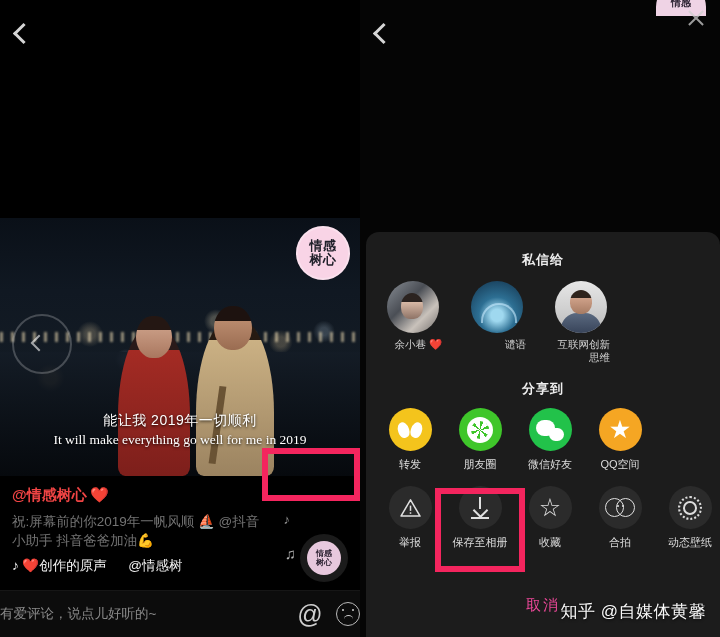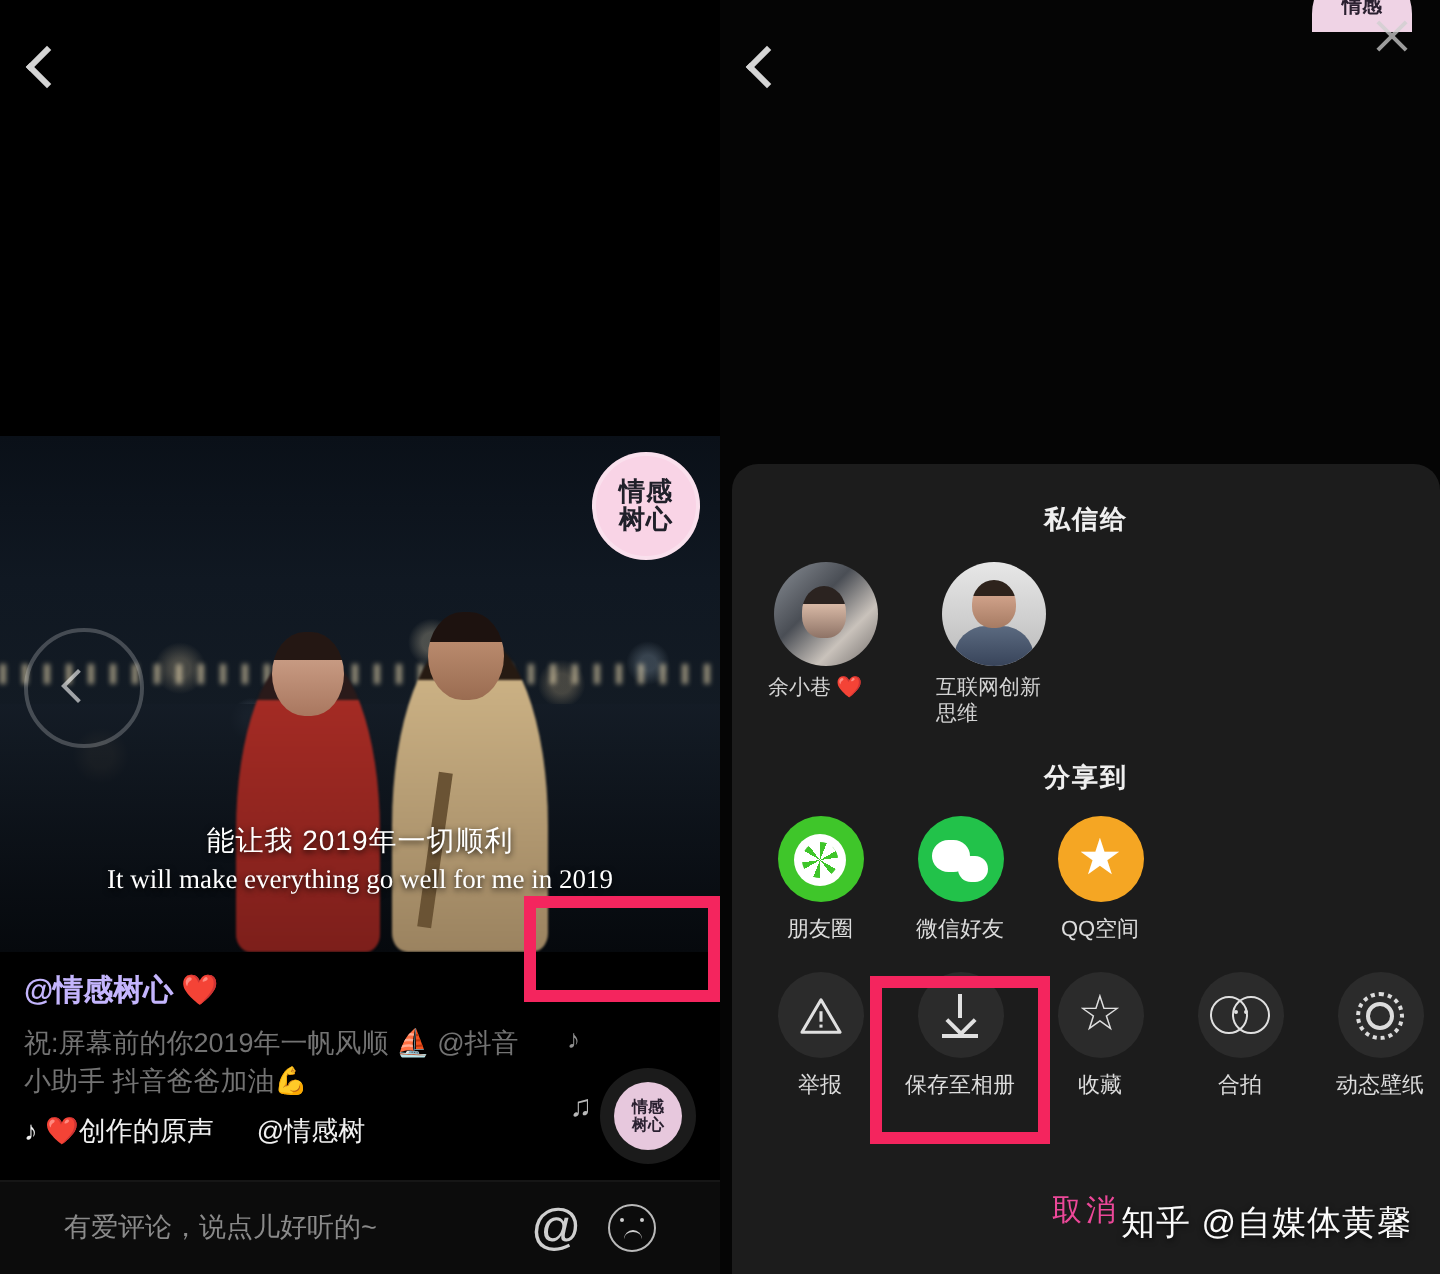--- a/index.html
+++ b/index.html
@@ -110,29 +110,29 @@
     width:34px; height:34px; border-radius:50%; background:#e7c8dd;
     display:flex; flex-direction:column; align-items:center; justify-content:center;
   }
   .profile-dot-inner span{ font-size:8px; line-height:9px; color:#2a2030; font-weight:bold; }
 
   .note-1{ position:absolute; right:64px; top:545px; color:#d8d8d8; font-size:15px; z-index:24; opacity:.85; }
   .note-2{ position:absolute; right:70px; top:512px; color:#cfcfcf; font-size:13px; z-index:24; opacity:.7; }
 
   
   .caption { position:absolute; left:12px; bottom:62px; width:268px; z-index:24; }
-  .cap-user { font-size:15px; color:#c4b5fd; font-weight:bold; margin-bottom:7px; text-shadow:0 1px 3px #000; }
+  .cap-user { font-size:15px; color:#ef4444; font-weight:bold; margin-bottom:7px; text-shadow:0 1px 3px #000; }
   .cap-text { font-size:13.5px; color:#737373; line-height:19px; text-shadow:0 1px 3px #000; }
   .cap-music { font-size:13.5px; color:#f0f0f0; margin-top:7px; text-shadow:0 1px 3px #000; }
   .cap-music .gap{ display:inline-block; width:14px; }
 
   
   .combar {
     position:absolute; left:0; right:0; bottom:0; height:47px; background:#0c0c0c;
-    display:flex; align-items:center; padding:0 32px; z-index:26; border-top:1px solid #161616;
+    display:flex; align-items:center; padding:0 0; z-index:26; border-top:1px solid #161616;
   }
   .combar-input { flex:1; font-size:13.5px; color:#8a8a8a; }
   .combar-icon {
     width:24px; height:24px; border-radius:50%; border:1.6px solid #b9b9b9; color:#cfcfcf;
     display:flex; align-items:center; justify-content:center; font-size:13px; margin-left:14px;
   }
   .combar-icon.at { border:none; font-size:25px; line-height:24px; }
   .face-eyes { position:relative; width:14px; height:12px; }
   .face-eyes:before,.face-eyes:after{
     content:""; position:absolute; top:1px; width:2.2px; height:2.2px; border-radius:50%; background:#cfcfcf;
@@ -149,21 +149,21 @@
   
   .sheet {
     position:absolute; left:6px; right:0; top:232px; bottom:0;
     background:#1c1c1c; border-radius:13px 13px 0 0; z-index:20; overflow:hidden;
   }
   .sheet-title { text-align:center; font-size:13px; color:#efefef; font-weight:bold; letter-spacing:1px; }
   .dm-title { margin-top:19px; }
   .share-title { margin-top:16px; }
 
   .dm-row { display:flex; padding:12px 18px 0 18px; gap:26px; }
-  .dm-item { width:58px; text-align:left; }
+  .dm-item { width:58px; text-align:right; }
   .dm-ava { width:52px; height:52px; border-radius:50%; margin:0 auto; overflow:hidden; position:relative; }
   .ava-1 { background:linear-gradient(135deg,#8a8f96 0%,#4a4e55 40%,#c9c2bb 70%,#6e6a68 100%); }
   .ava-1:after{ content:""; position:absolute; left:14px; top:12px; width:22px; height:26px; border-radius:50% 50% 42% 42%;
     background:linear-gradient(180deg,#2b2320 0 9px,#d8b9a6 9px,#8e7366 100%); }
   .ava-2 { background:radial-gradient(circle at 50% 66%, #9fd8ef 0 14%, #2d6f93 42%, #123049 100%); }
   .ava-2:after{ content:""; position:absolute; left:10px; bottom:10px; width:32px; height:18px;
     border-radius:32px 32px 0 0; border:2px solid rgba(200,235,255,.6); border-bottom:none; }
   .ava-3 { background:linear-gradient(180deg,#e7e7e7 0%,#cfcfcf 55%,#b9b9b9 100%); }
   .ava-3:after{ content:""; position:absolute; left:15px; top:9px; width:22px; height:24px; border-radius:50% 50% 45% 45%;
     background:linear-gradient(180deg,#2e231c 0 8px,#cfa189 8px,#a67b63 100%); }
@@ -329,28 +329,38 @@
 
     <div class="sheet">
 
       <div class="sheet-title dm-title">私信给</div>
       <div class="dm-row">
         <div class="dm-item">
           <div class="dm-ava ava-1"></div>
           <div class="dm-name">余小巷 ❤️</div>
         </div>
         <div class="dm-item">
+          <div class="dm-ava ava-2"></div>
+          <div class="dm-name">谴语</div>
+        </div>
+        <div class="dm-item">
           <div class="dm-ava ava-3"></div>
           <div class="dm-name">互联网创新
 思维</div>
         </div>
       </div>
 
       <div class="sheet-title share-title">分享到</div>
       <div class="share-row">
+        <div class="share-item">
+          <div class="share-ic ic-repost">
+              <div class="gl-repost"></div>
+            </div>
+          <div class="share-label">转发</div>
+        </div>
         <div class="share-item">
           <div class="share-ic ic-moments">
               <div class="aperture"></div>
             </div>
           <div class="share-label">朋友圈</div>
         </div>
         <div class="share-item">
           <div class="share-ic ic-wechat">
             <div class="gl-wechat">
                 <div class="b1"></div>

